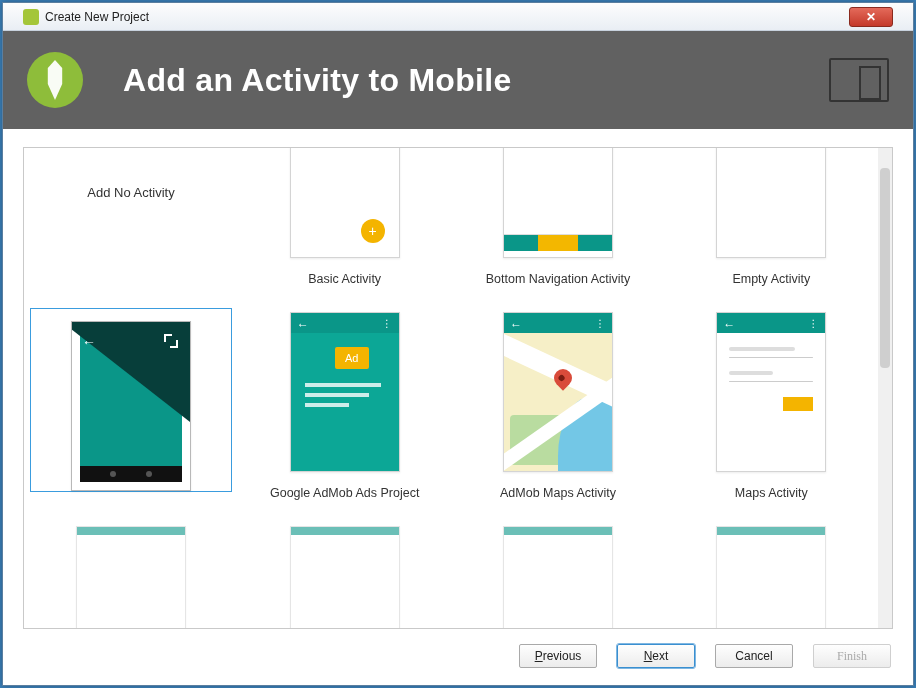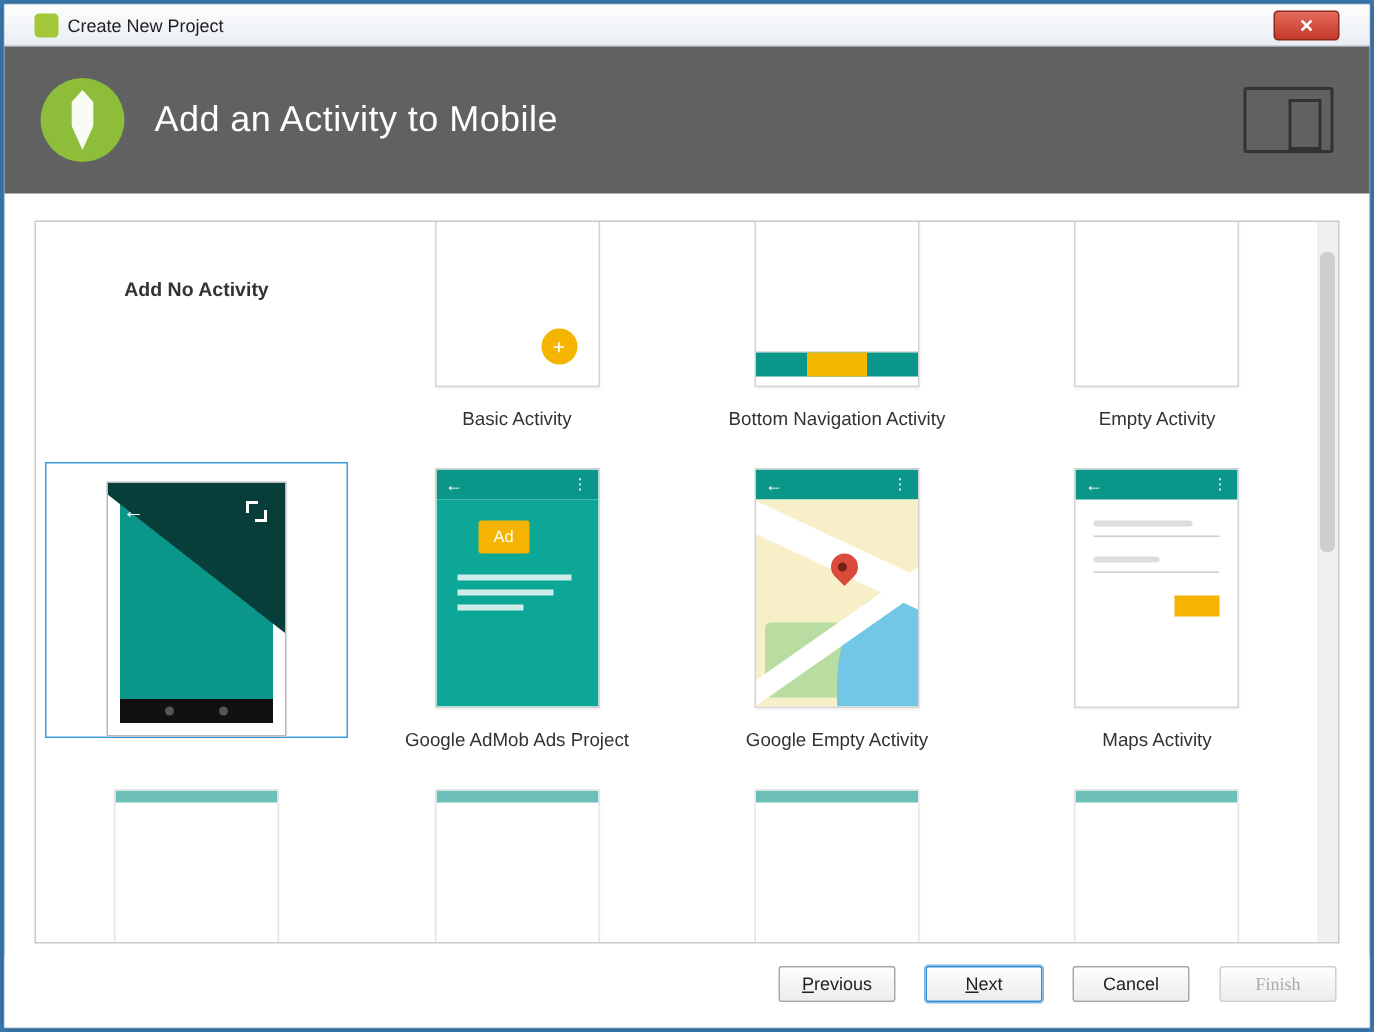--- a/index.html
+++ b/index.html
@@ -68,23 +68,24 @@
   .logo::before {
     content: "";
     position: absolute;
     left: 16px; top: 8px;
     width: 24px; height: 40px;
     background: #fff;
     clip-path: polygon(50% 0, 80% 20%, 80% 60%, 50% 100%, 20% 60%, 20% 20%);
     opacity: .95;
   }
   .header h1 {
-    font-weight: 400;
-    font-size: 24px;
+    font-weight: 700;
+    font-size: 32px;
     letter-spacing: .3px;
+    margin-left: 20px;
   }
   .device-icon {
     margin-left: auto;
     width: 60px; height: 44px;
     border: 2px solid #333;
     border-radius: 2px;
     position: relative;
   }
   .device-icon::after {
     content: "";
@@ -146,21 +147,21 @@
     box-shadow: 0 1px 2px rgba(0,0,0,.08);
     overflow: hidden;
   }
   .cell .label {
     margin-top: 14px;
     font-size: 12.5px;
     color: #333;
     text-align: center;
   }
   .cell.no-activity { justify-content: center; }
-  .cell.no-activity .label { margin-top: 0; font-size: 13px; font-weight: bold; }
+  .cell.no-activity .label { margin-top: 0; font-size: 13px; }
 
   .cell.selected {
     padding: 6px 6px 0 6px;
   }
   .cell.selected .sel-frame {
     border: 1px solid #3a9cde;
     background: #fff;
     padding: 12px 12px 0 12px;
     display: flex; flex-direction: column; align-items: center;
     width: 202px;
@@ -197,21 +198,21 @@
   .fullscreen .expand::before, .fullscreen .expand::after { content:""; position:absolute; width:6px; height:6px; border:2px solid #fff; }
   .fullscreen .expand::before { left:0; top:0; border-right:none; border-bottom:none; }
   .fullscreen .expand::after { right:0; bottom:0; border-left:none; border-top:none; }
   .fullscreen .back2 { position:absolute; left:10px; top:10px; color:#fff; font-size:14px; }
   .fullscreen .bottom { position:absolute; left:8px; right:8px; bottom:8px; height:16px; background:#111; }
   .fullscreen .bottom::before, .fullscreen .bottom::after { content:""; position:absolute; top:5px; width:6px; height:6px; background:#555; border-radius:50%; }
   .fullscreen .bottom::before { left:30px; }
   .fullscreen .bottom::after { right:30px; }
 
   .admob .body { position:absolute; inset:0; top:20px; background:#0ca796; }
-  .admob .adtag { position:absolute; left:28px; top:34px; width:34px; height:22px; background:#f4b400; color:#fff; font-size:11px; display:flex; align-items:center; justify-content:center; border-radius:2px; }
+  .admob .adtag { position:absolute; left:44px; top:34px; width:34px; height:22px; background:#f4b400; color:#fff; font-size:11px; display:flex; align-items:center; justify-content:center; border-radius:2px; }
   .admob .l1, .admob .l2, .admob .l3 { position:absolute; left:14px; height:4px; background:rgba(255,255,255,.8); }
   .admob .l1 { top:70px; width:76px; }
   .admob .l2 { top:80px; width:64px; }
   .admob .l3 { top:90px; width:44px; }
 
   .maps .map-bg { position:absolute; inset:0; top:20px; background:#f6efc7; }
   .maps .road1 { position:absolute; left:-20px; top:50px; width:160px; height:20px; background:#fff; transform:rotate(25deg); }
   .maps .road2 { position:absolute; left:-20px; top:100px; width:160px; height:14px; background:#fff; transform:rotate(-35deg); }
   .maps .park { position:absolute; left:6px; bottom:6px; width:56px; height:50px; background:#b9dca0; border-radius:4px; }
   .maps .water { position:absolute; right:0; bottom:0; width:54px; height:74px; background:#73c7e6; border-top-left-radius:60% 80%; }
@@ -337,21 +338,21 @@
                   <span class="back">←</span>
                   <span class="dots">⋮</span>
                 </div>
               <div class="map-bg"></div>
               <div class="park"></div>
               <div class="water"></div>
               <div class="road1"></div>
               <div class="road2"></div>
               <div class="pin"></div>
             </div>
-            <span class="label">Google Empty Activity</span>
+            <span class="label">AdMob Maps Activity</span>
           </div>
 
           <div class="cell">
             <div class="thumb-box login">
               <div class="appbar">
                   <span class="back">←</span>
                   <span class="dots">⋮</span>
                 </div>
               <div class="l la"></div>
                 <div class="l lb"></div>

